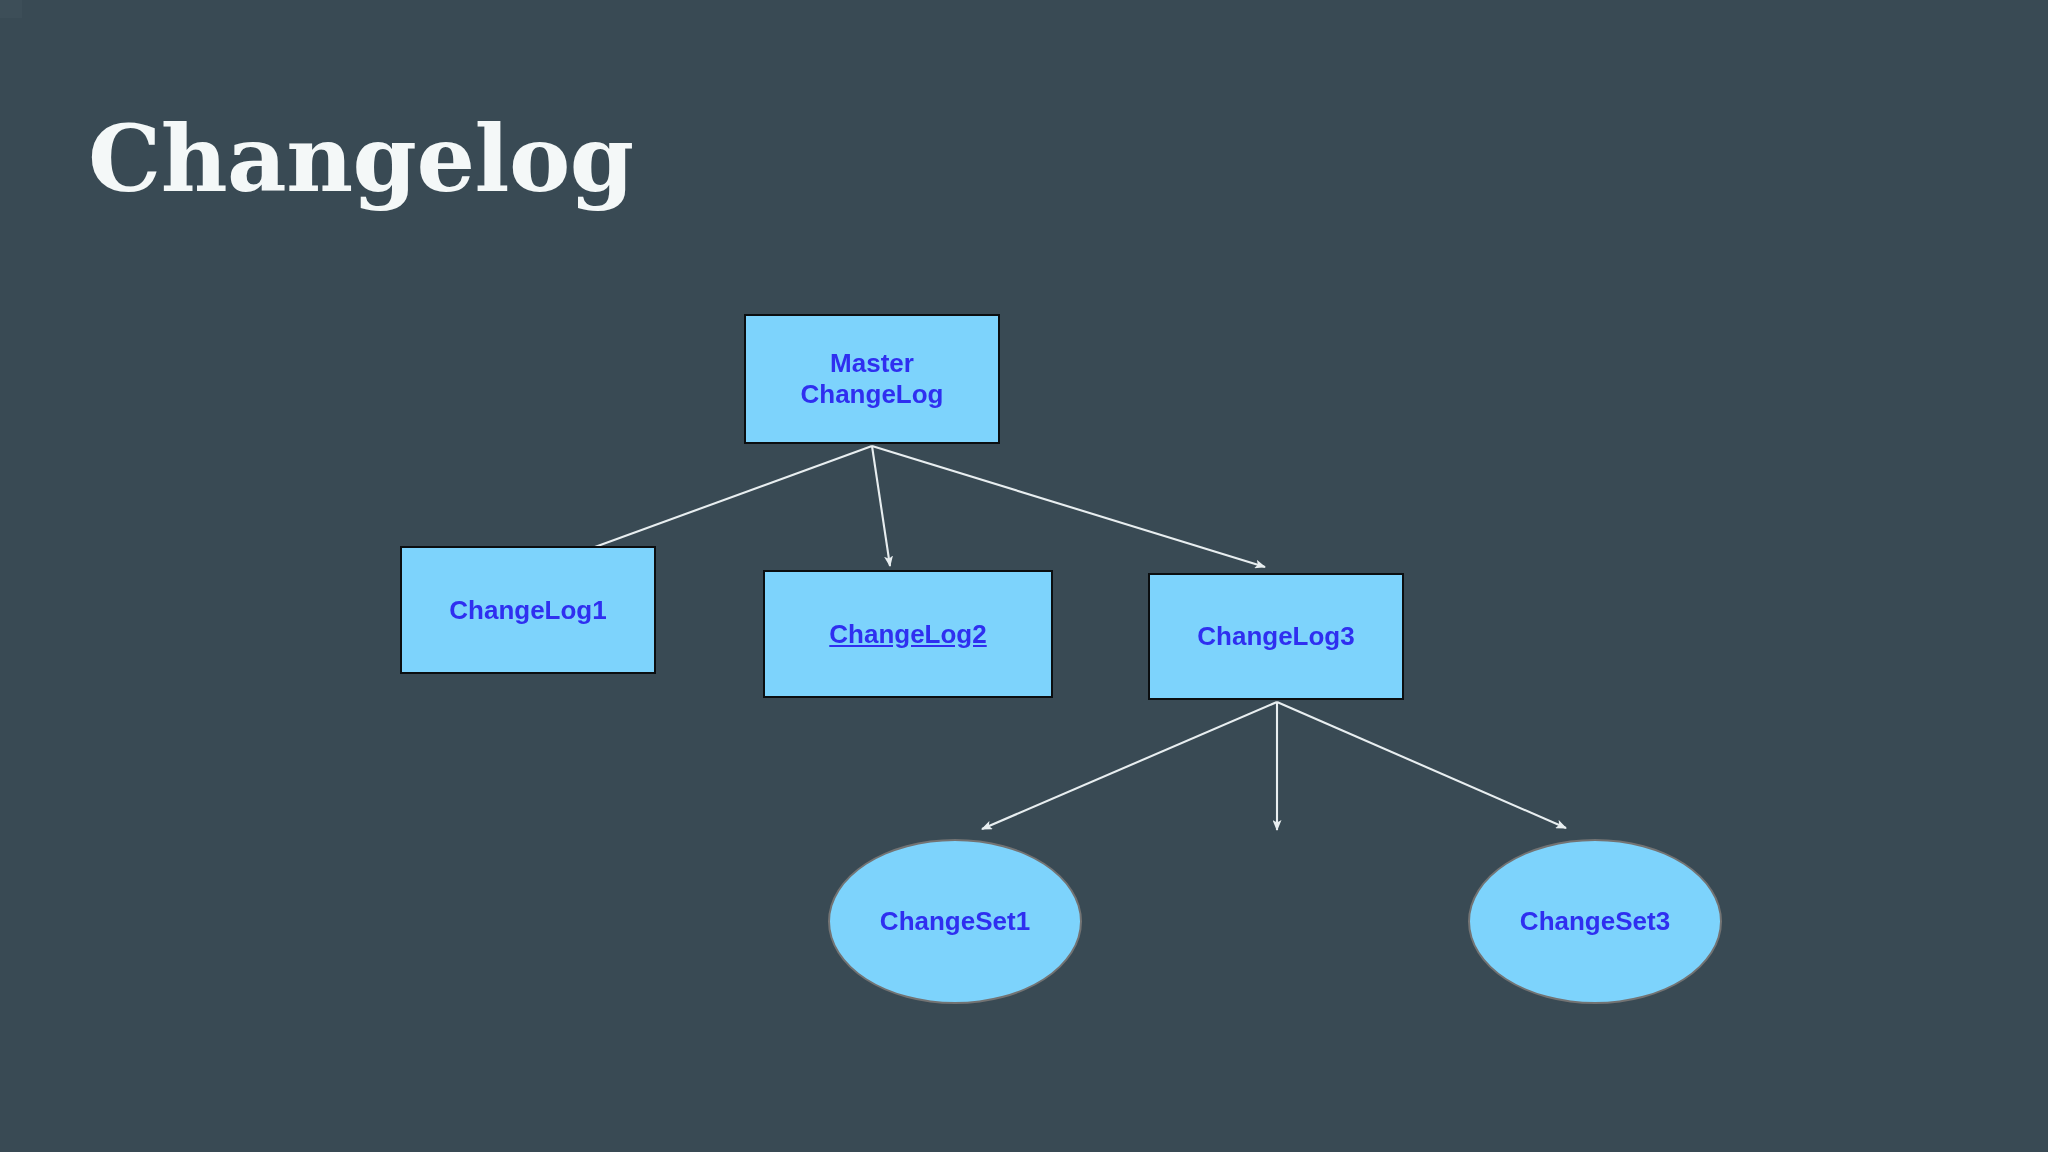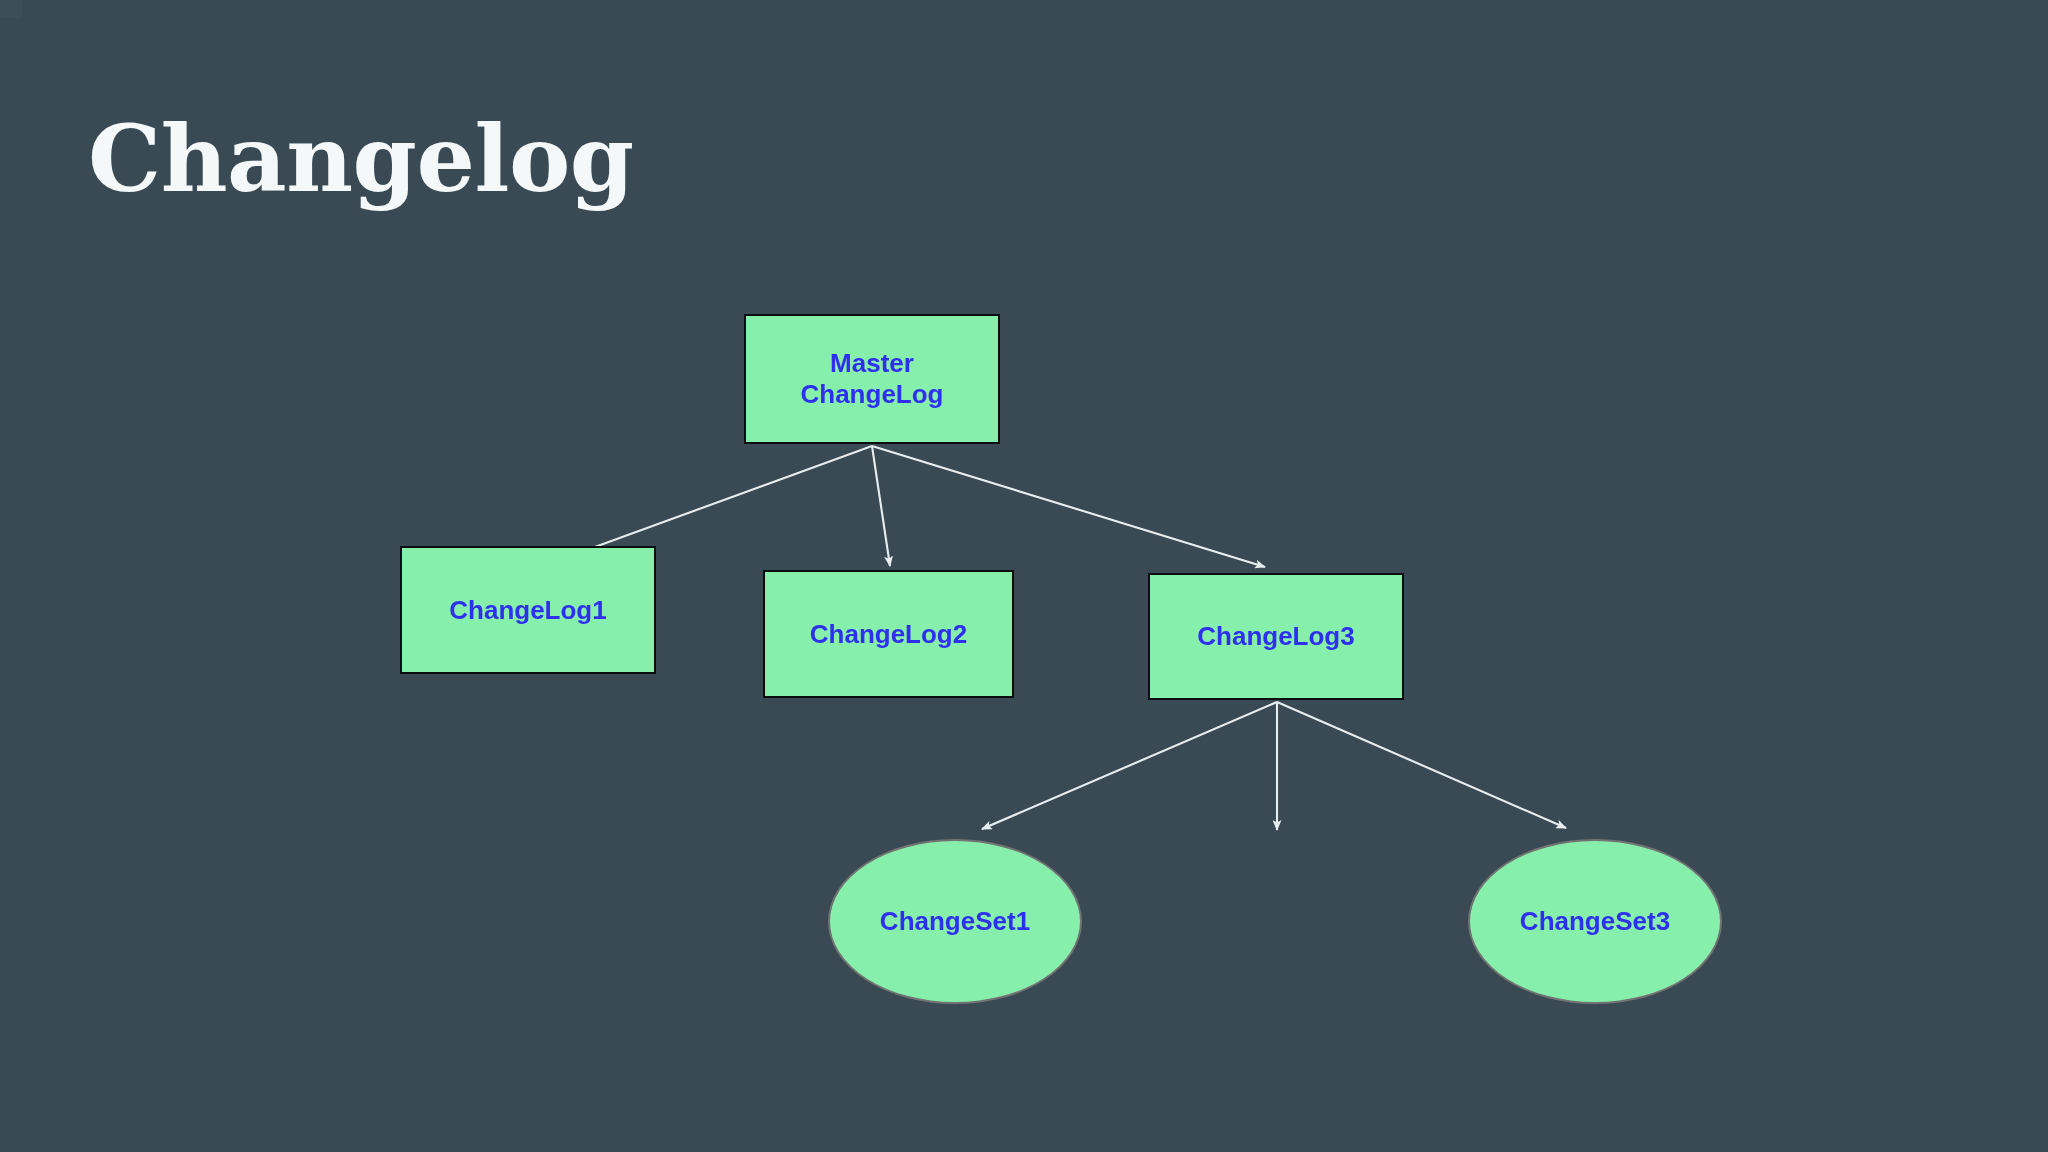--- a/index.html
+++ b/index.html
@@ -54,21 +54,21 @@
     top: 0;
     width: 2048px;
     height: 1152px;
     pointer-events: none;
   }
 
   
   .node {
     position: absolute;
     box-sizing: border-box;
-    background: #86efac;
+    background: #7dd3fc;
     color: #2f2ff0;
     font-family: "Liberation Sans", sans-serif;
     font-weight: 700;
     display: flex;
     align-items: center;
     justify-content: center;
     text-align: center;
     line-height: 1.18;
   }
 
@@ -85,21 +85,21 @@
 
   .node-label {
     display: block;
     padding: 0 8px;
     white-space: pre-line;
   }
 
   
   #node-master      { left: 744px;  top: 314px;  width: 256px; height: 130px; }
   #node-changelog1  { left: 400px;  top: 546px;  width: 256px; height: 128px; }
-  #node-changelog2  { left: 763px;  top: 570px;  width: 251px; height: 128px; }
+  #node-changelog2  { left: 763px;  top: 570px;  width: 290px; height: 128px; text-decoration: underline; }
   #node-changelog3  { left: 1148px; top: 573px;  width: 256px; height: 127px; }
 
   #node-changeset1  { left: 828px;  top: 839px;  width: 254px; height: 165px; }
   #node-changeset2  { left: 1148px; top: 839px;  width: 254px; height: 165px; }
   #node-changeset3  { left: 1468px; top: 839px;  width: 254px; height: 165px; }
 </style>
 </head>
 <body>
 
 <div id="slide">

